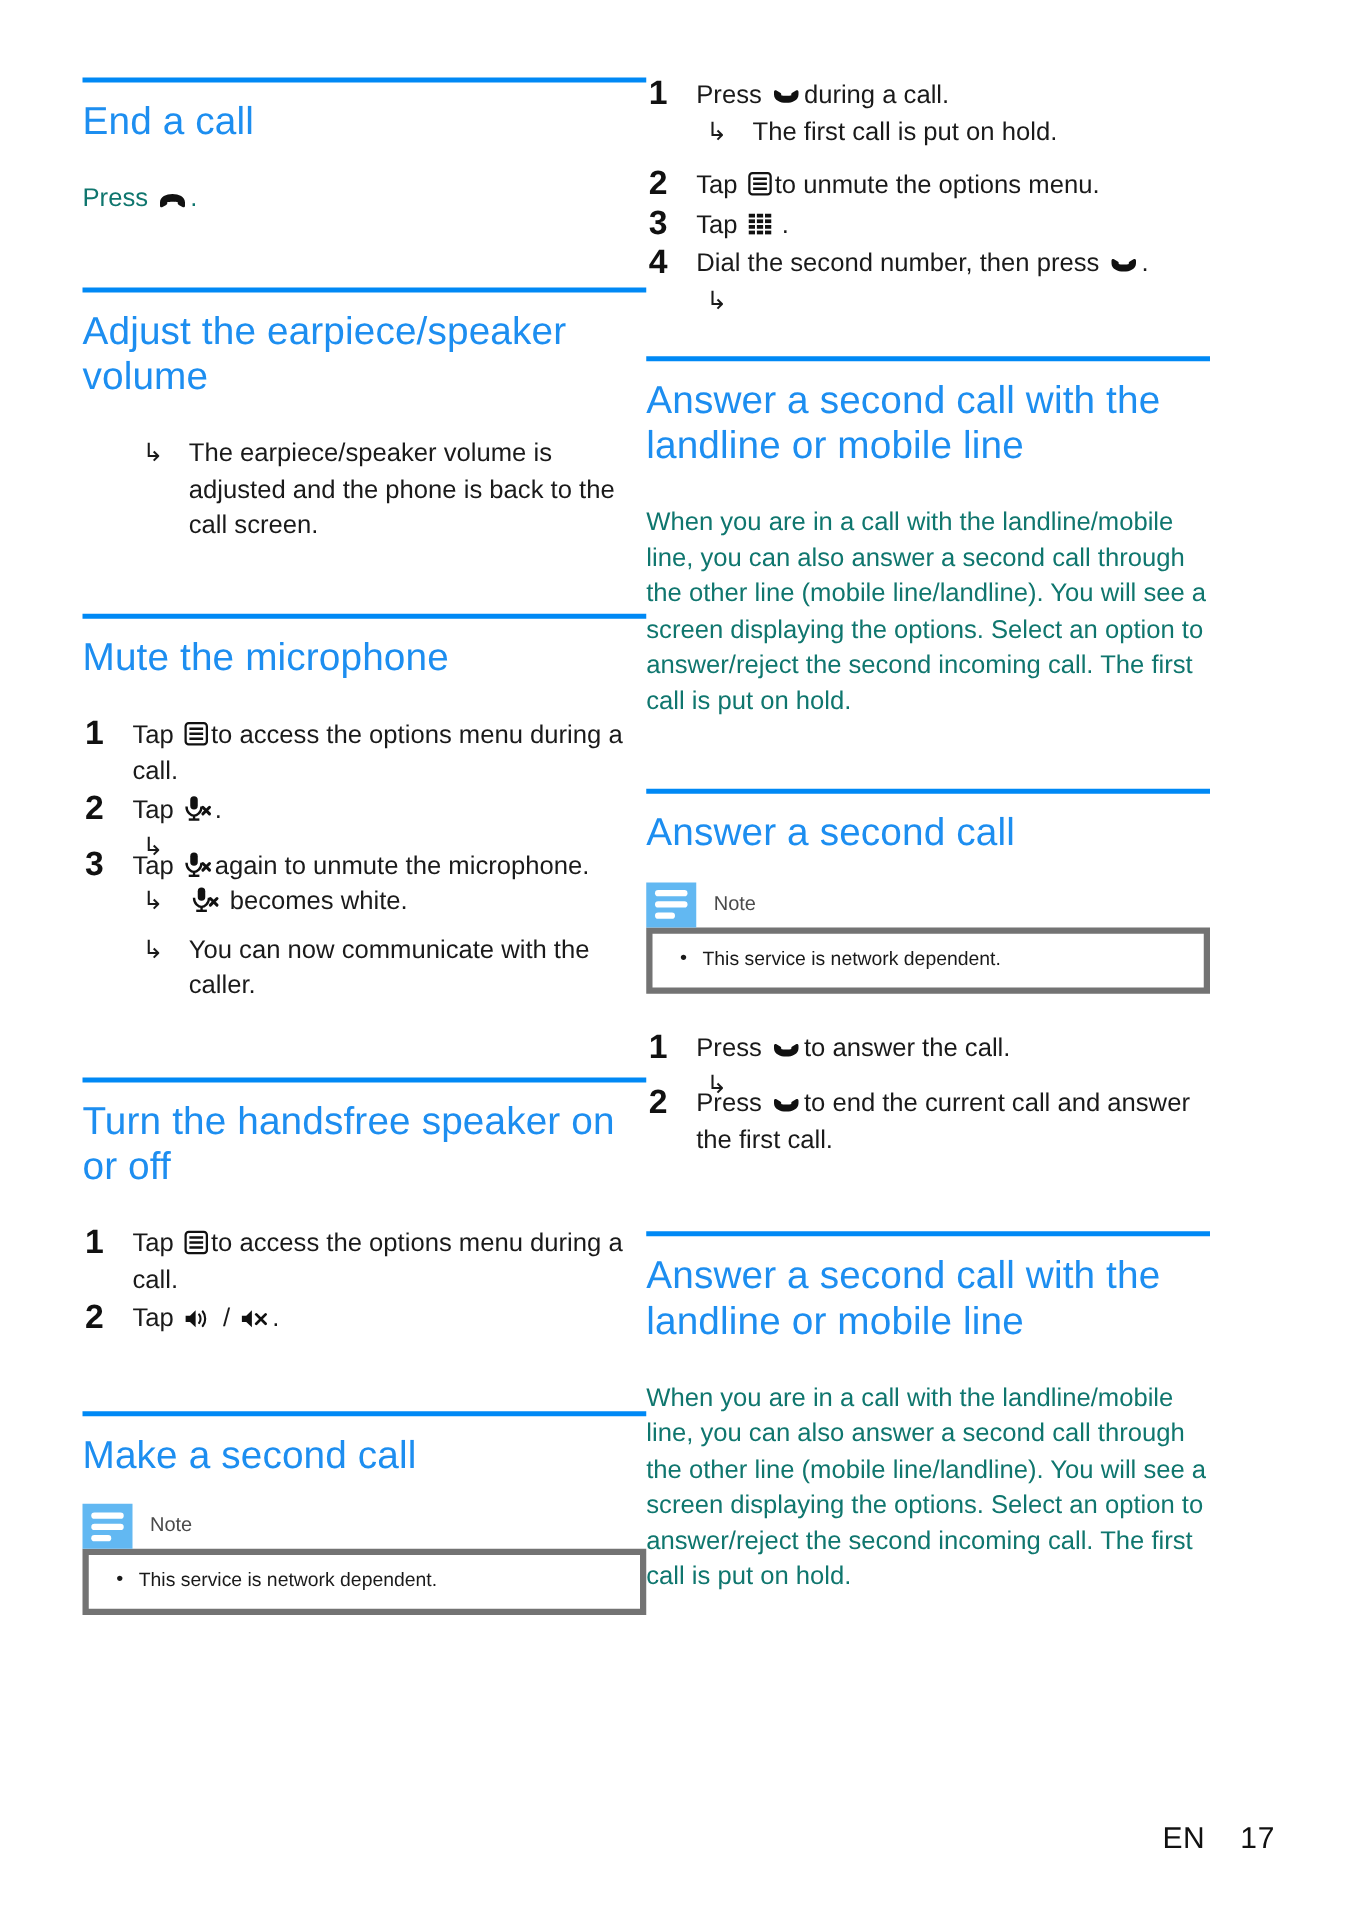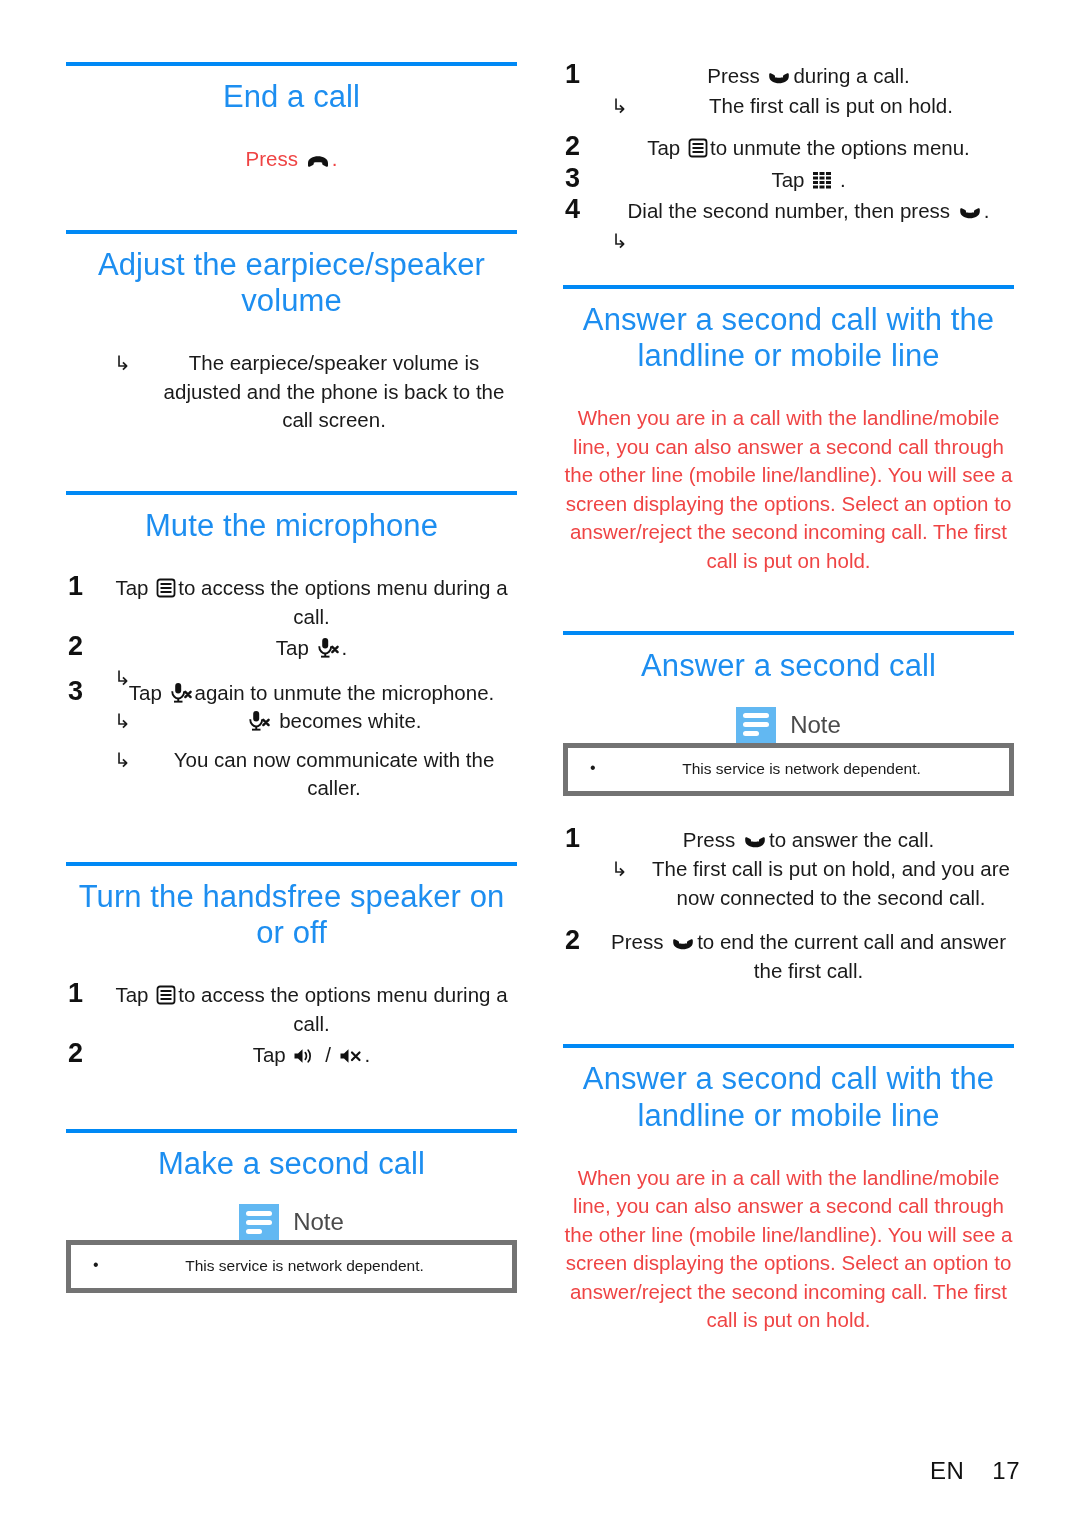--- a/index.html
+++ b/index.html
@@ -15,22 +15,20 @@
     position:absolute;
     left:0; top:0;
     width:1080px; height:1527px;
     box-sizing:border-box;
   }
   .cols{
     position:absolute;
     left:66px; top:62px;
     width:948px;
     display:flex;
-    gap:46px;
-    text-align:center;
   }
   .col{width:451px;}
 
   
   .sec{margin:0 0 0 0;}
   .rule{
     height:4px;
     background:#0089f5;
     width:100%;
   }
@@ -40,21 +38,21 @@
     color:#1d8ef0;
     margin:13px 0 0 0;
     line-height:1.17;
     letter-spacing:0.1px;
   }
 
   
   .para{
     font-size:20.5px;
     line-height:28.5px;
-    color:#ef4444;
+    color:#0f766e;
     margin:0;
   }
   .block-gap{height:30px;}
   .block-gap-xl{height:56px;}
 
   
   ol.steps{
     list-style:none;
     margin:0; padding:0;
   }
@@ -121,21 +119,21 @@
   .note-icon i{
     display:block;
     height:5px;
     background:#ffffff;
     border-radius:2.5px;
   }
   .note-icon i:nth-child(1){width:26px;}
   .note-icon i:nth-child(2){width:26px;}
   .note-icon i:nth-child(3){width:16px; margin-right:10px;}
   .note-title{
-    font-size:24px;
+    font-size:16px;
     color:#4a4a4a;
     padding-left:4px;
   }
   .note-body{
     border:5px solid #737373;
     padding:11px 14px 12px 14px;
     margin-top:0px;
   }
   .note-body ul{
     margin:0;padding:0;list-style:none;
@@ -391,21 +389,21 @@
         </div>
       </div>
       <div class="block-gap"></div>
       <ol class="steps">
         <li>
           <span class="num">1</span>
           <span>Press</span>
           <span class="ico"><svg width="24" height="16" viewBox="0 0 24 16">
                   <path d="M2.2 2.5 C2.2 11.5 21.8 11.5 21.8 2.5 L21.8 0.5 C21.8 -0.6 20.8 -1.2 19.8 -0.6 L16.8 1.1 C16 1.6 15.8 2.3 16.1 3.2 C14.6 3.8 9.4 3.8 7.9 3.2 C8.2 2.3 8 1.6 7.2 1.1 L4.2 -0.6 C3.2 -1.2 2.2 -0.6 2.2 0.5 Z" fill="#111" transform="translate(0,4)"></path>
                 </svg></span><span>to answer the call.</span>
-          <div class="arrow-line"><span class="ar">↳</span><span>The first call is put on hold, and you are now connected to the second call.</span></div>
+          <div class="arrow-line"><span class="ar">↳</span></div>
         </li>
         <li style="margin-top:16px;">
           <span class="num">2</span>
           <span>Press</span>
           <span class="ico"><svg width="24" height="16" viewBox="0 0 24 16">
                   <path d="M2.2 2.5 C2.2 11.5 21.8 11.5 21.8 2.5 L21.8 0.5 C21.8 -0.6 20.8 -1.2 19.8 -0.6 L16.8 1.1 C16 1.6 15.8 2.3 16.1 3.2 C14.6 3.8 9.4 3.8 7.9 3.2 C8.2 2.3 8 1.6 7.2 1.1 L4.2 -0.6 C3.2 -1.2 2.2 -0.6 2.2 0.5 Z" fill="#111" transform="translate(0,4)"></path>
                 </svg></span><span>to end the current call and answer the first call.</span>
         </li>
       </ol>
     </div>

